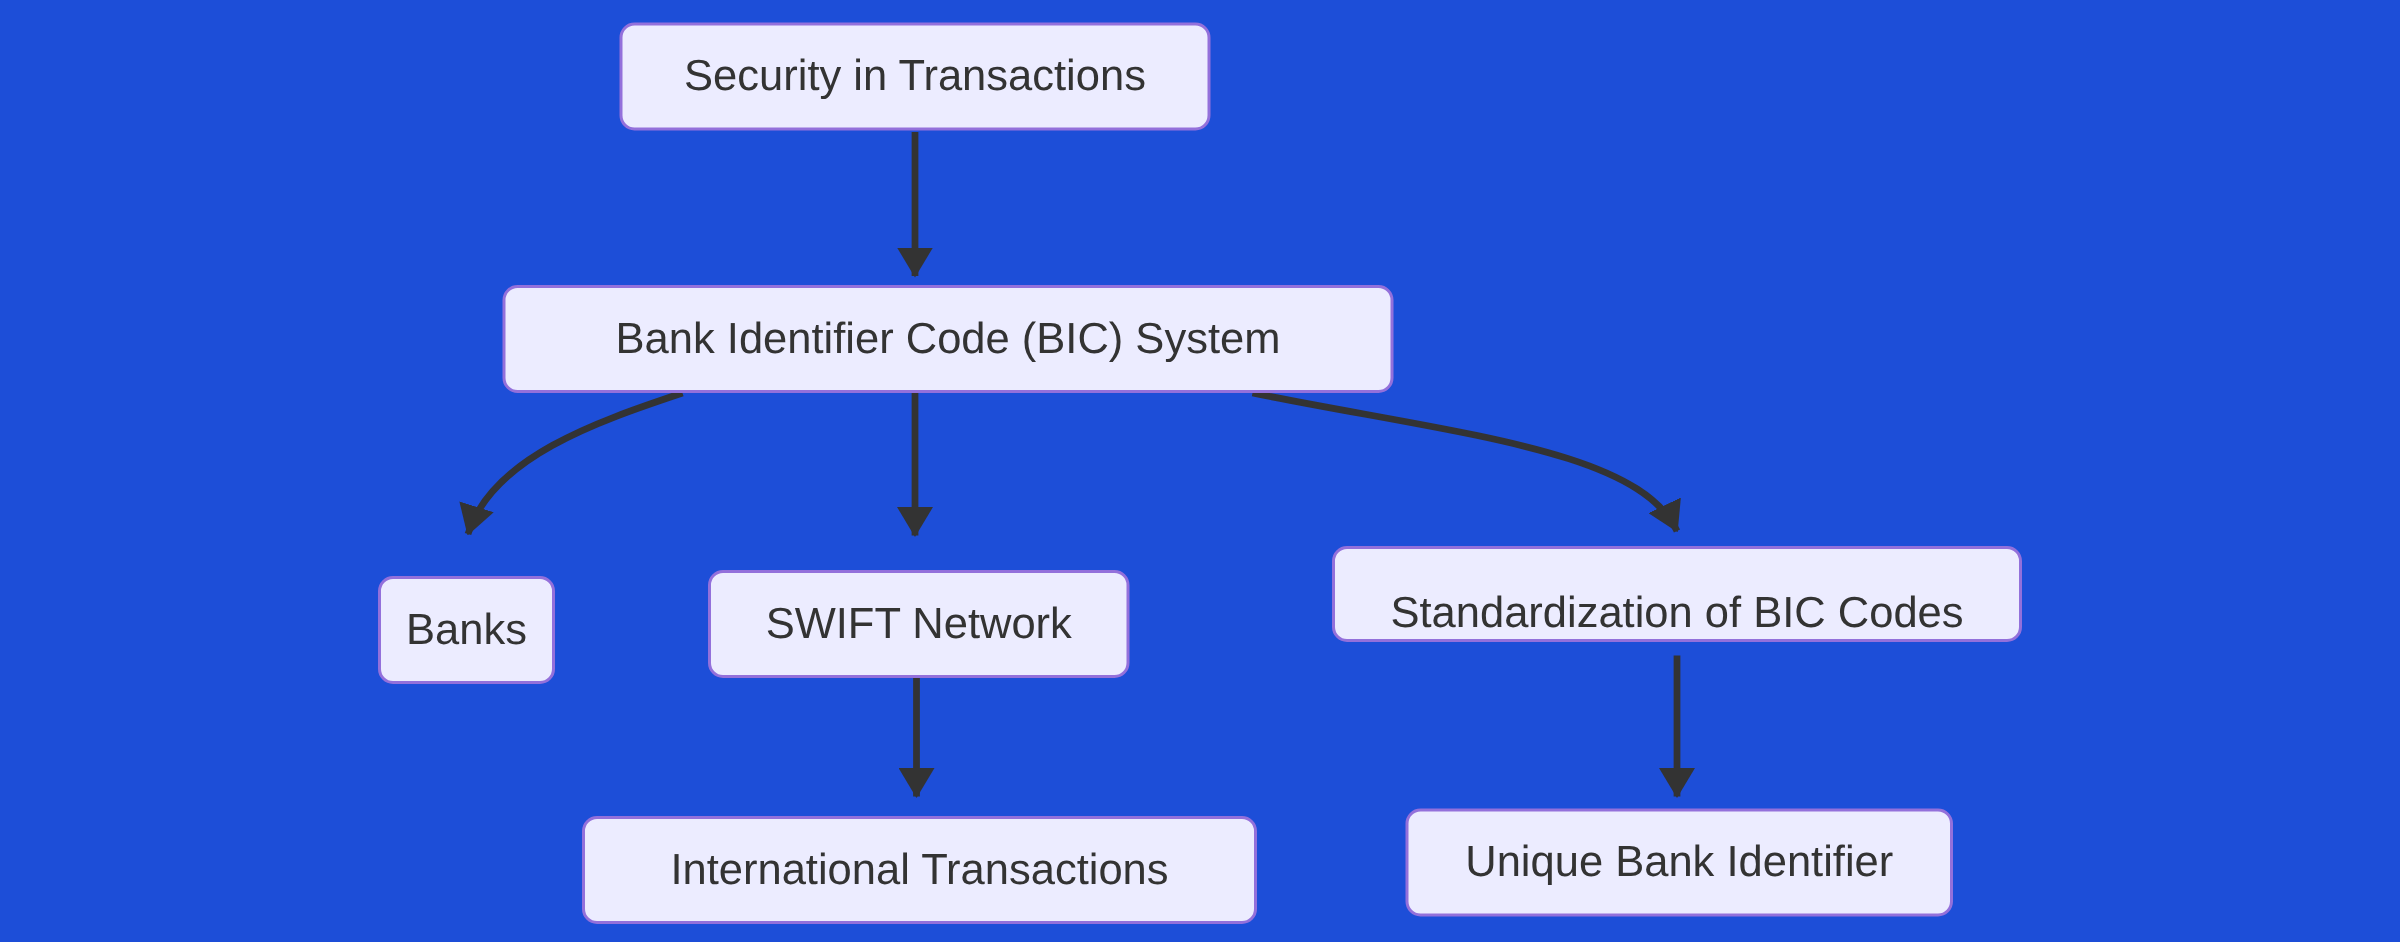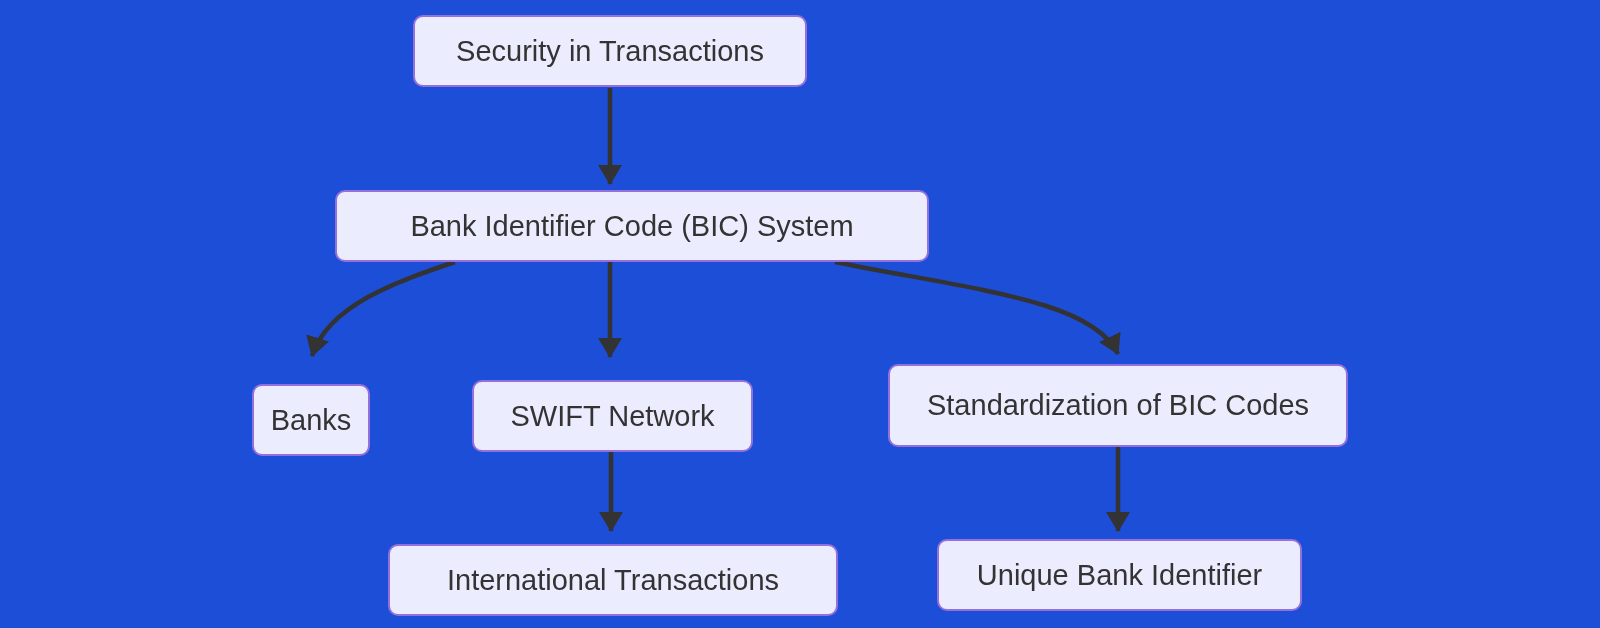--- a/index.html
+++ b/index.html
@@ -70,21 +70,21 @@
   </div>
 
   <div class="node" style="left:252px; top:384px; width:118px; height:72px;">
     <span>Banks</span>
   </div>
 
   <div class="node" style="left:472px; top:364px; width:281px; height:72px;margin-top:16px;">
     <span>SWIFT Network</span>
   </div>
 
-  <div class="node" style="left:888px; top:364px; width:460px; height:83px;">
+  <div class="node" style="left:888px; top:364px; width:460px; height:64px;align-items:flex-end;">
     <span>Standardization of BIC Codes</span>
   </div>
 
   <div class="node" style="left:388px; top:544px; width:450px; height:72px;">
     <span>International Transactions</span>
   </div>
 
   <div class="node" style="left:937px; top:539px; width:365px; height:72px;">
     <span>Unique Bank Identifier</span>
   </div>

